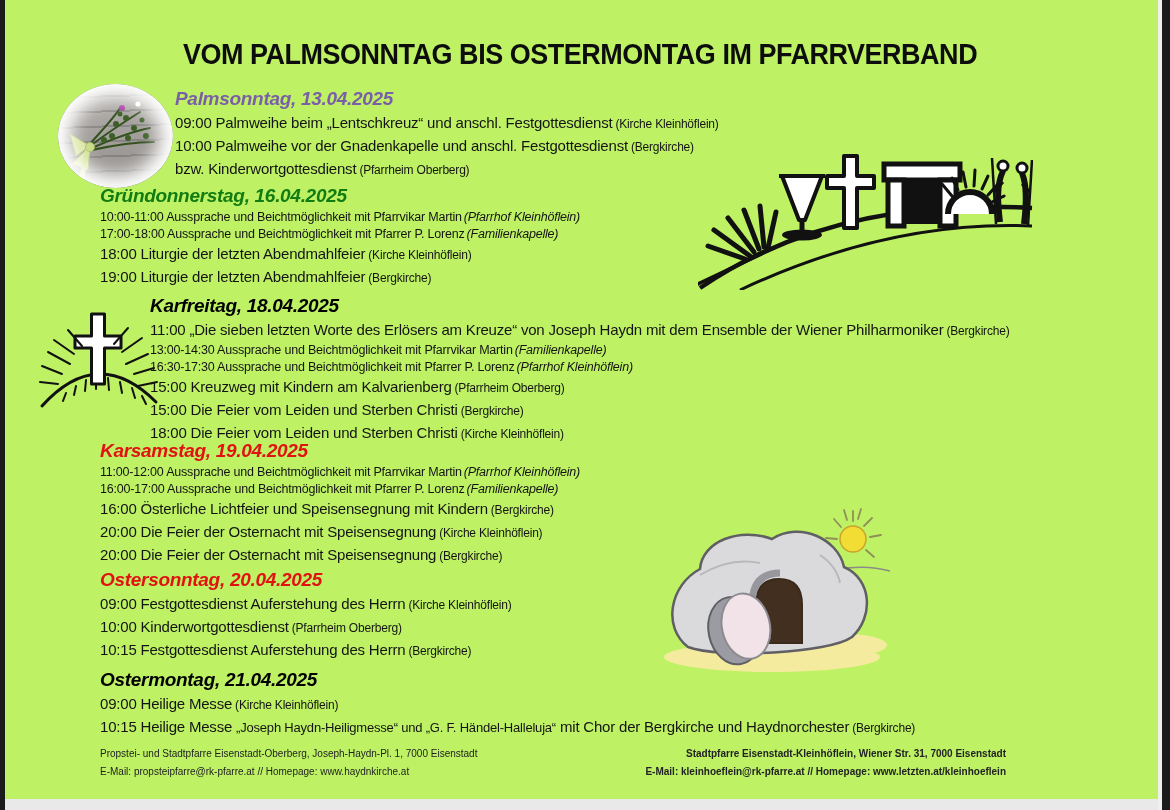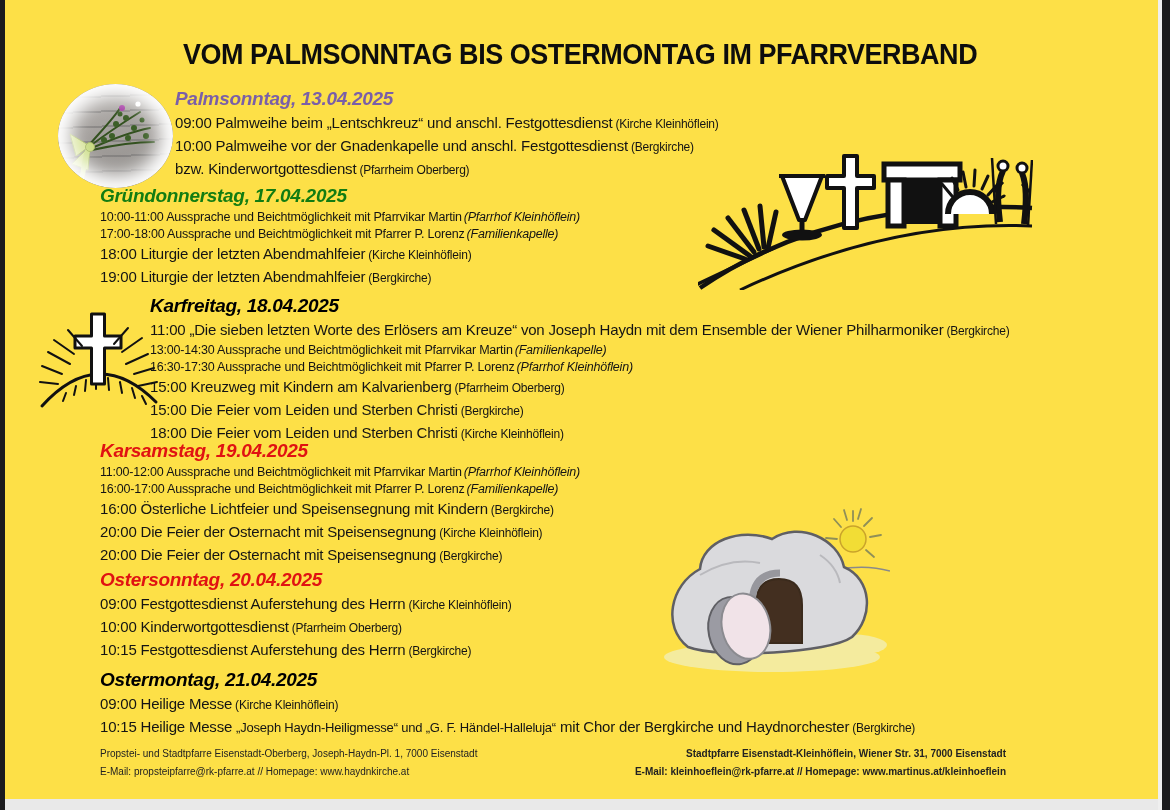--- a/index.html
+++ b/index.html
@@ -1,17 +1,17 @@
 <!DOCTYPE html>
 <html><head>
 <meta charset="utf-8">
 <style>
   html,body { margin:0; padding:0; background:#ffffff; }
   .page {
-    position:relative; width:1170px; height:810px; background:#fde047;
+    position:relative; width:1170px; height:810px; background:#bef264;
     font-family:"Liberation Sans", sans-serif; color:#1a1a1a; overflow:hidden;
   }
   .edge-left  { position:absolute; left:0; top:0; width:5px; height:810px; background:#1b1b1d; }
   .edge-right { position:absolute; right:0; top:0; width:8px; height:810px; background:#1b1b1d; }
   .edge-right-soft { position:absolute; right:8px; top:0; width:4px; height:810px; background:#efefef; }
   .edge-bottom { position:absolute; left:5px; right:12px; bottom:0; height:11px; background:#e9e9e9; }
 
   .title-wrap { position:absolute; left:95px; top:38px; width:970px; text-align:center; }
   .title-wrap span {
     display:inline-block; font-size:29px; font-weight:bold; color:#0d0d0d;
@@ -217,21 +217,21 @@
     </div>
     <div class="ev">
       <span>10:00 Palmweihe vor der Gnadenkapelle und anschl. Festgottesdienst</span><span class="loc">(Bergkirche)</span>
     </div>
     <div class="ev">
       <span>bzw. Kinderwortgottesdienst</span><span class="loc">(Pfarrheim Oberberg)</span>
     </div>
   </section>
 
   <section class="sec s2">
-    <h2 style="color: rgb(18, 124, 18);">Gründonnerstag, 17.04.2025</h2>
+    <h2 style="color: rgb(18, 124, 18);">Gründonnerstag, 16.04.2025</h2>
     <div class="ev small">
       <span>10:00-11:00 Aussprache und Beichtmöglichkeit mit Pfarrvikar Martin</span><span class="loc">(Pfarrhof Kleinhöflein)</span>
     </div>
     <div class="ev small">
       <span>17:00-18:00 Aussprache und Beichtmöglichkeit mit Pfarrer P. Lorenz</span><span class="loc">(Familienkapelle)</span>
     </div>
     <div class="ev">
       <span>18:00 Liturgie der letzten Abendmahlfeier</span><span class="loc">(Kirche Kleinhöflein)</span>
     </div>
     <div class="ev">
@@ -304,16 +304,16 @@
       <span>mit Chor der Bergkirche und Haydnorchester</span><span class="loc">(Bergkirche)</span>
     </div>
   </section>
 
   <div class="footer-left">
     <div>Propstei- und Stadtpfarre Eisenstadt-Oberberg, Joseph-Haydn-Pl. 1, 7000 Eisenstadt</div>
     <div>E-Mail: propsteipfarre@rk-pfarre.at // Homepage: www.haydnkirche.at</div>
   </div>
   <div class="footer-right">
     <div>Stadtpfarre Eisenstadt-Kleinhöflein, Wiener Str. 31, 7000 Eisenstadt</div>
-    <div>E-Mail: kleinhoeflein@rk-pfarre.at // Homepage: www.martinus.at/kleinhoeflein</div>
+    <div>E-Mail: kleinhoeflein@rk-pfarre.at // Homepage: www.letzten.at/kleinhoeflein</div>
   </div>
 
 </div>
 
 </body></html>

